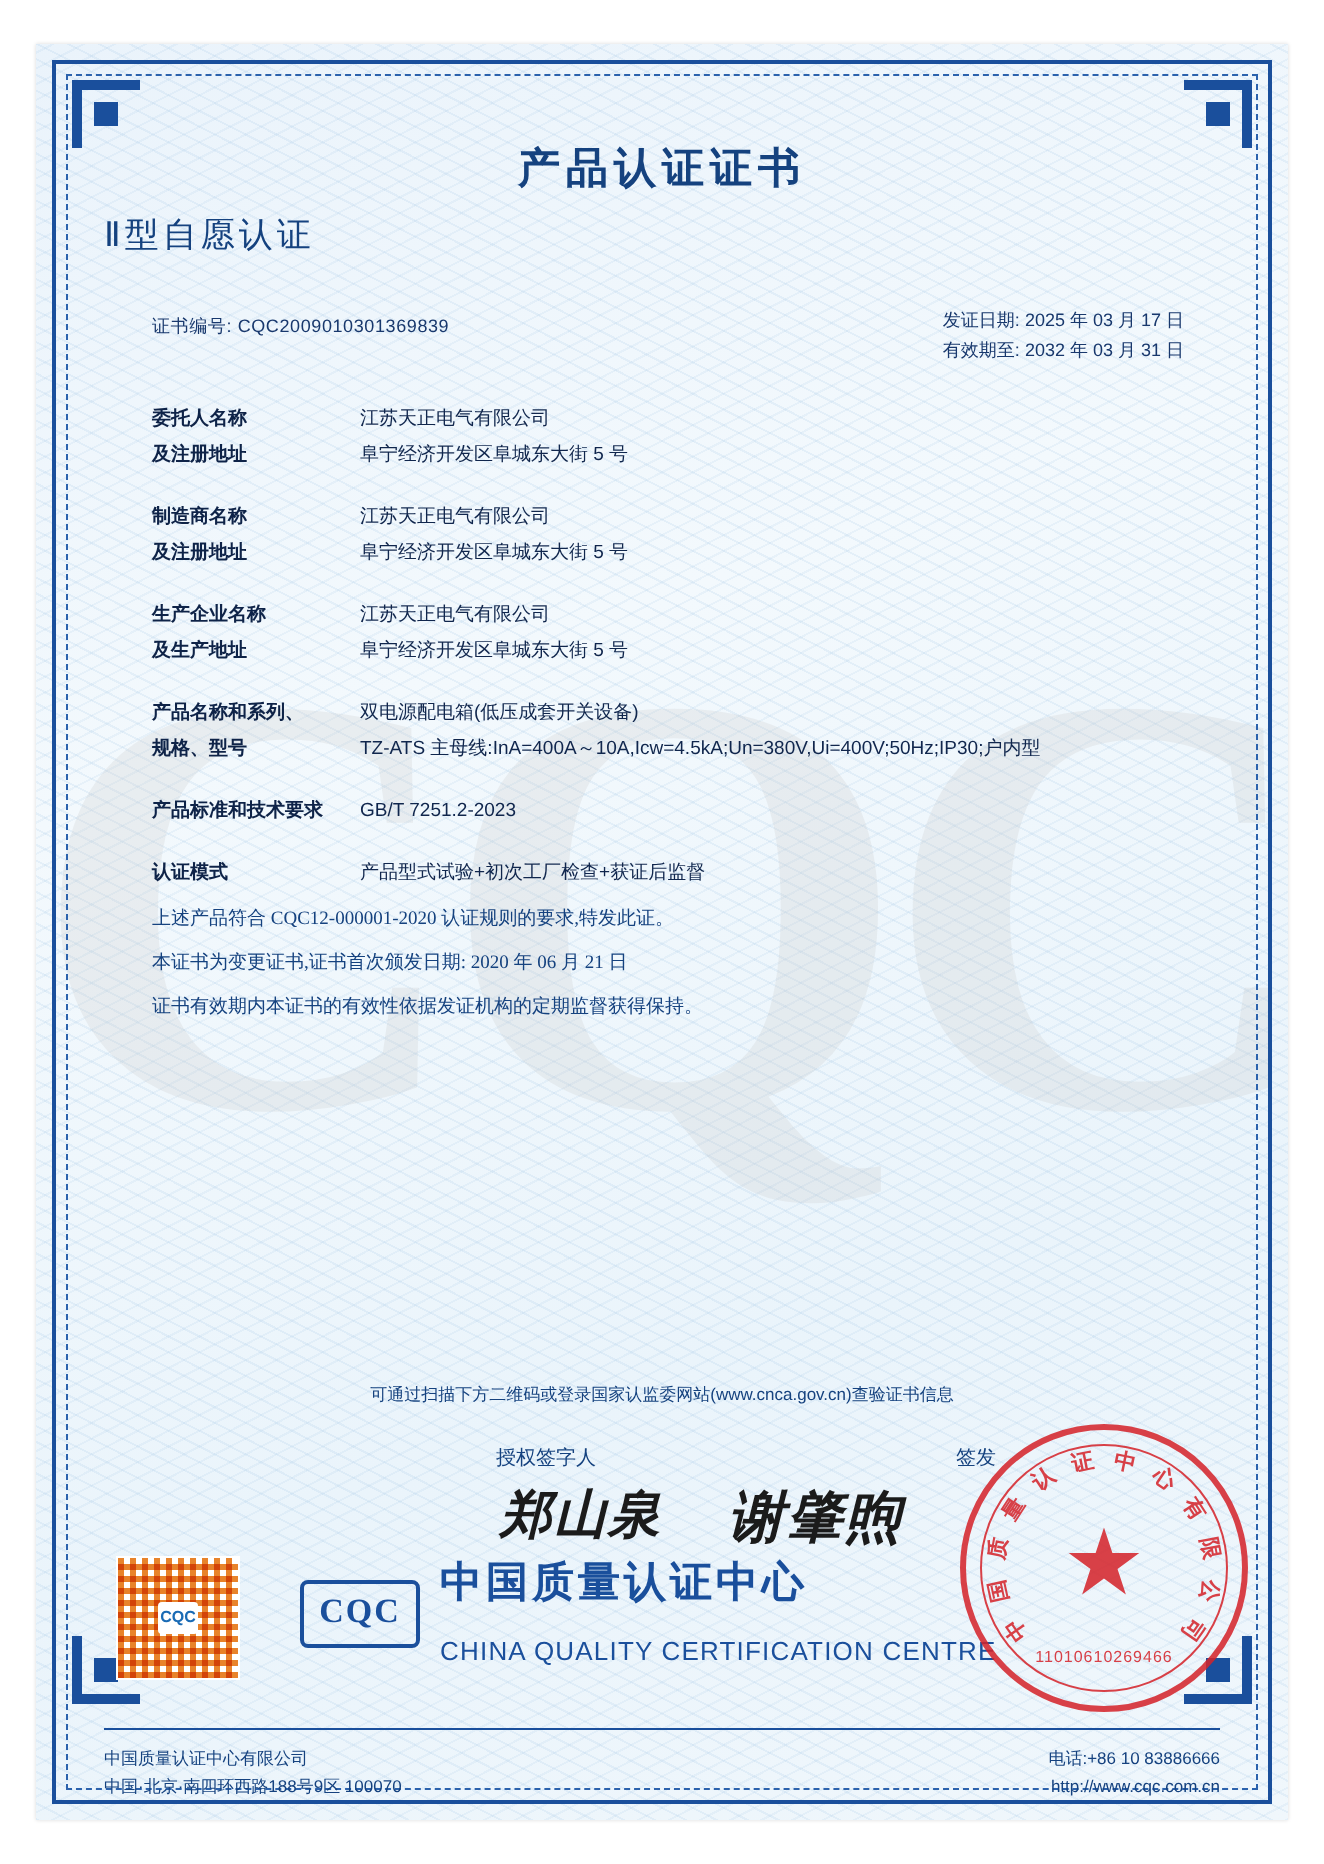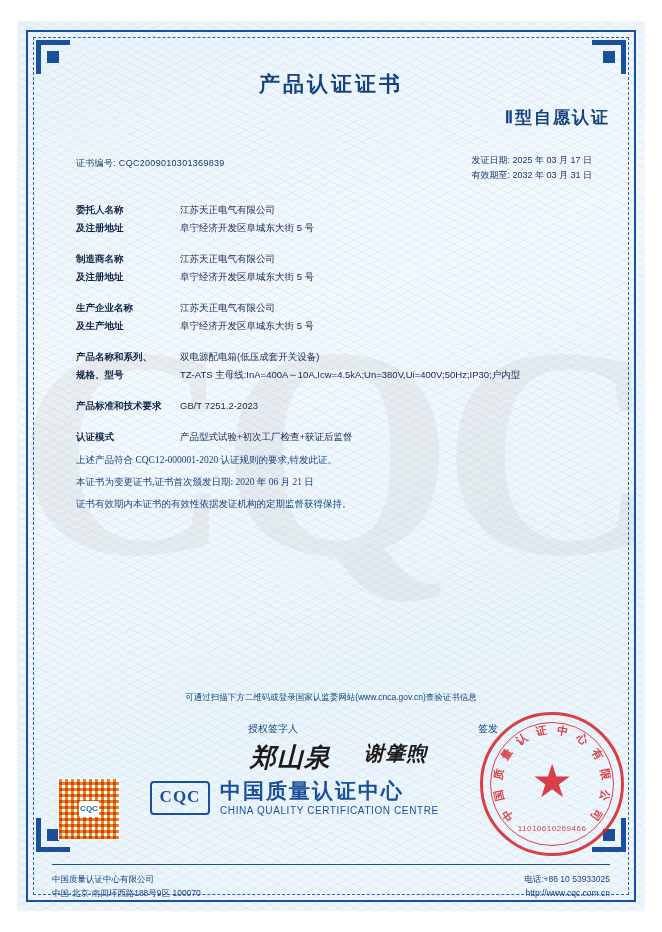--- a/index.html
+++ b/index.html
@@ -104,24 +104,24 @@
   .title-main {
     text-align: center;
     font-family: "Liberation Serif", serif;
     font-size: 21px;
     font-weight: bold;
     color: #15427f;
     letter-spacing: 3px;
     margin-top: 14px;
   }
   .title-sub {
-    text-align: right;
+    text-align: left;
     font-family: "Liberation Serif", serif;
     font-size: 17px;
-    font-weight: bold;
+    font-weight: normal;
     color: #15427f;
     letter-spacing: 2px;
     margin-top: 8px;
   }
 
   .meta-row {
     display: flex;
     justify-content: space-between;
     align-items: flex-start;
     margin-top: 24px;
@@ -208,21 +208,21 @@
     position: absolute;
     top: 18px;
     font-family: "Liberation Serif", serif;
     font-size: 26px;
     color: #1b1b1b;
     font-style: italic;
     font-weight: bold;
     letter-spacing: 1px;
   }
   .sig-hand-1 { left: 198px; }
-  .sig-hand-2 { left: 312px; font-size: 20px; }
+  .sig-hand-2 { left: 312px; font-size: 28px; }
 
   
   .qr {
     position: absolute;
     left: 6px;
     top: 56px;
     width: 60px;
     height: 60px;
     background:
       repeating-linear-gradient(0deg, #e8832a 0 3px, #ffffff 3px 6px),
@@ -272,24 +272,24 @@
   }
   .cqc-cn {
     font-family: "Liberation Serif", serif;
     font-size: 21px;
     font-weight: bold;
     color: #1a4f9c;
     letter-spacing: 2px;
     line-height: 1.1;
   }
   .cqc-en {
-    font-size: 10px;
+    font-size: 13px;
     color: #1a4f9c;
     letter-spacing: 0.6px;
-    margin-top: 2px;
+    margin-top: 15px;
   }
 
   
   .seal {
     position: absolute;
     left: 480px;
     top: 712px;
     width: 138px;
     height: 138px;
     border-radius: 50%;
@@ -513,18 +513,18 @@
     <div class="seal-code">11010610269466</div>
   </div>
 
   <div class="footer-sep"></div>
   <div class="footer">
     <div class="footer-left">
       <div>中国质量认证中心有限公司</div>
       <div>中国·北京·南四环西路188号9区 100070</div>
     </div>
     <div class="footer-right">
-      <div>电话:+86 10 53933025</div>
+      <div>电话:+86 10 83886666</div>
       <div>http://www.cqc.com.cn</div>
     </div>
   </div>
 
 </div>
 
 </body></html>

